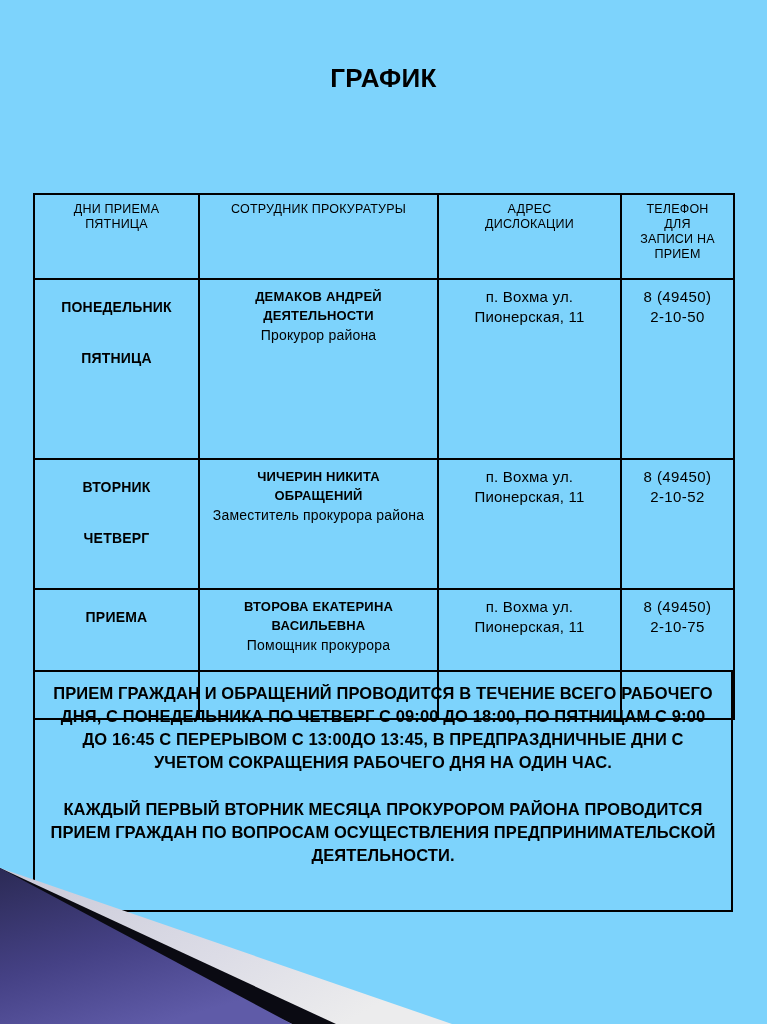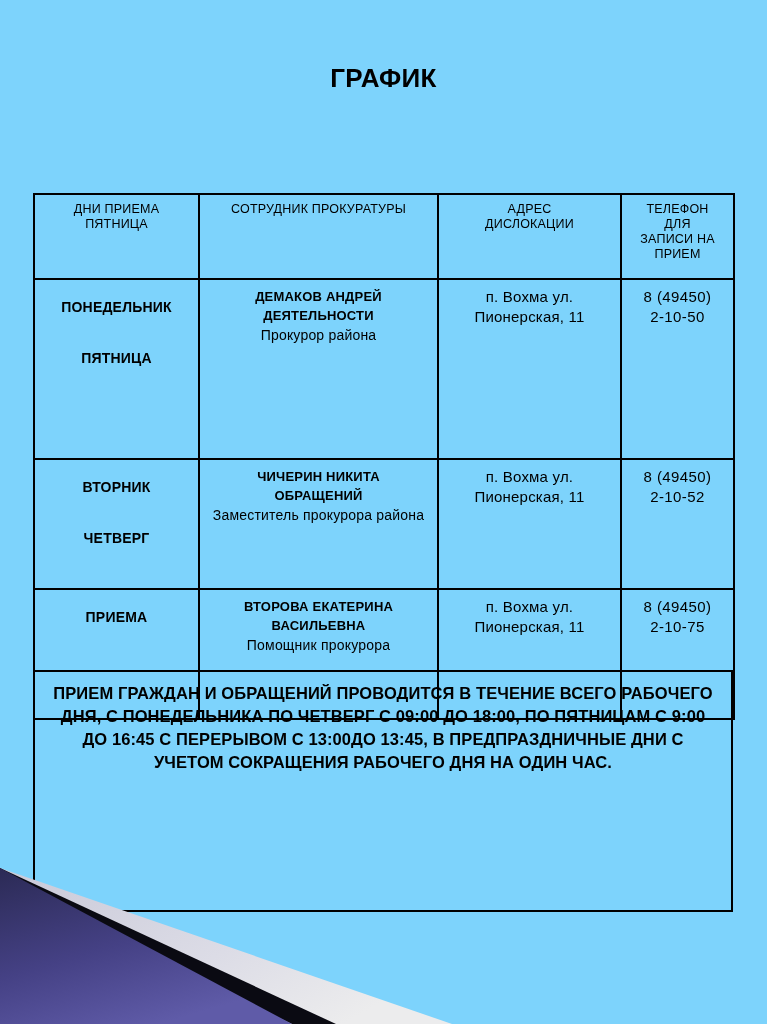--- a/index.html
+++ b/index.html
@@ -231,20 +231,21 @@
         <td class="row-cell-sm">
           <div class="phone-text">8 (49450)</div>
           <div class="phone-text">2-10-75</div>
         </td>
       </tr>
     </tbody>
   </table>
 
   <div class="notes-box">
     <div class="note-para">ПРИЕМ ГРАЖДАН И ОБРАЩЕНИЙ ПРОВОДИТСЯ В ТЕЧЕНИЕ ВСЕГО РАБОЧЕГО ДНЯ, С ПОНЕДЕЛЬНИКА ПО ЧЕТВЕРГ С 09:00 ДО 18:00, ПО ПЯТНИЦАМ С 9:00 ДО 16:45 С ПЕРЕРЫВОМ С 13:00ДО 13:45, В ПРЕДПРАЗДНИЧНЫЕ ДНИ С УЧЕТОМ СОКРАЩЕНИЯ РАБОЧЕГО ДНЯ НА ОДИН ЧАС.</div>
+    <div class="note-para">КАЖДЫЙ ПЕРВЫЙ ВТОРНИК МЕСЯЦА ПРОКУРОРОМ РАЙОНА ПРОВОДИТСЯ ПРИЕМ ГРАЖДАН ПО ВОПРОСАМ ОСУЩЕСТВЛЕНИЯ ПРЕДПРИНИМАТЕЛЬСКОЙ ДЕЯТЕЛЬНОСТИ.</div>
   </div>
 
   <svg class="decor" viewBox="0 0 767 200" preserveAspectRatio="none">
     <defs>
       <linearGradient id="navyGrad" x1="0" y1="0" x2="0.55" y2="1">
         <stop offset="0%" stop-color="#2b2a55"></stop>
         <stop offset="55%" stop-color="#454185"></stop>
         <stop offset="100%" stop-color="#5f5ba8"></stop>
       </linearGradient>
       <linearGradient id="lavGrad" x1="0" y1="0" x2="1" y2="0.6">

